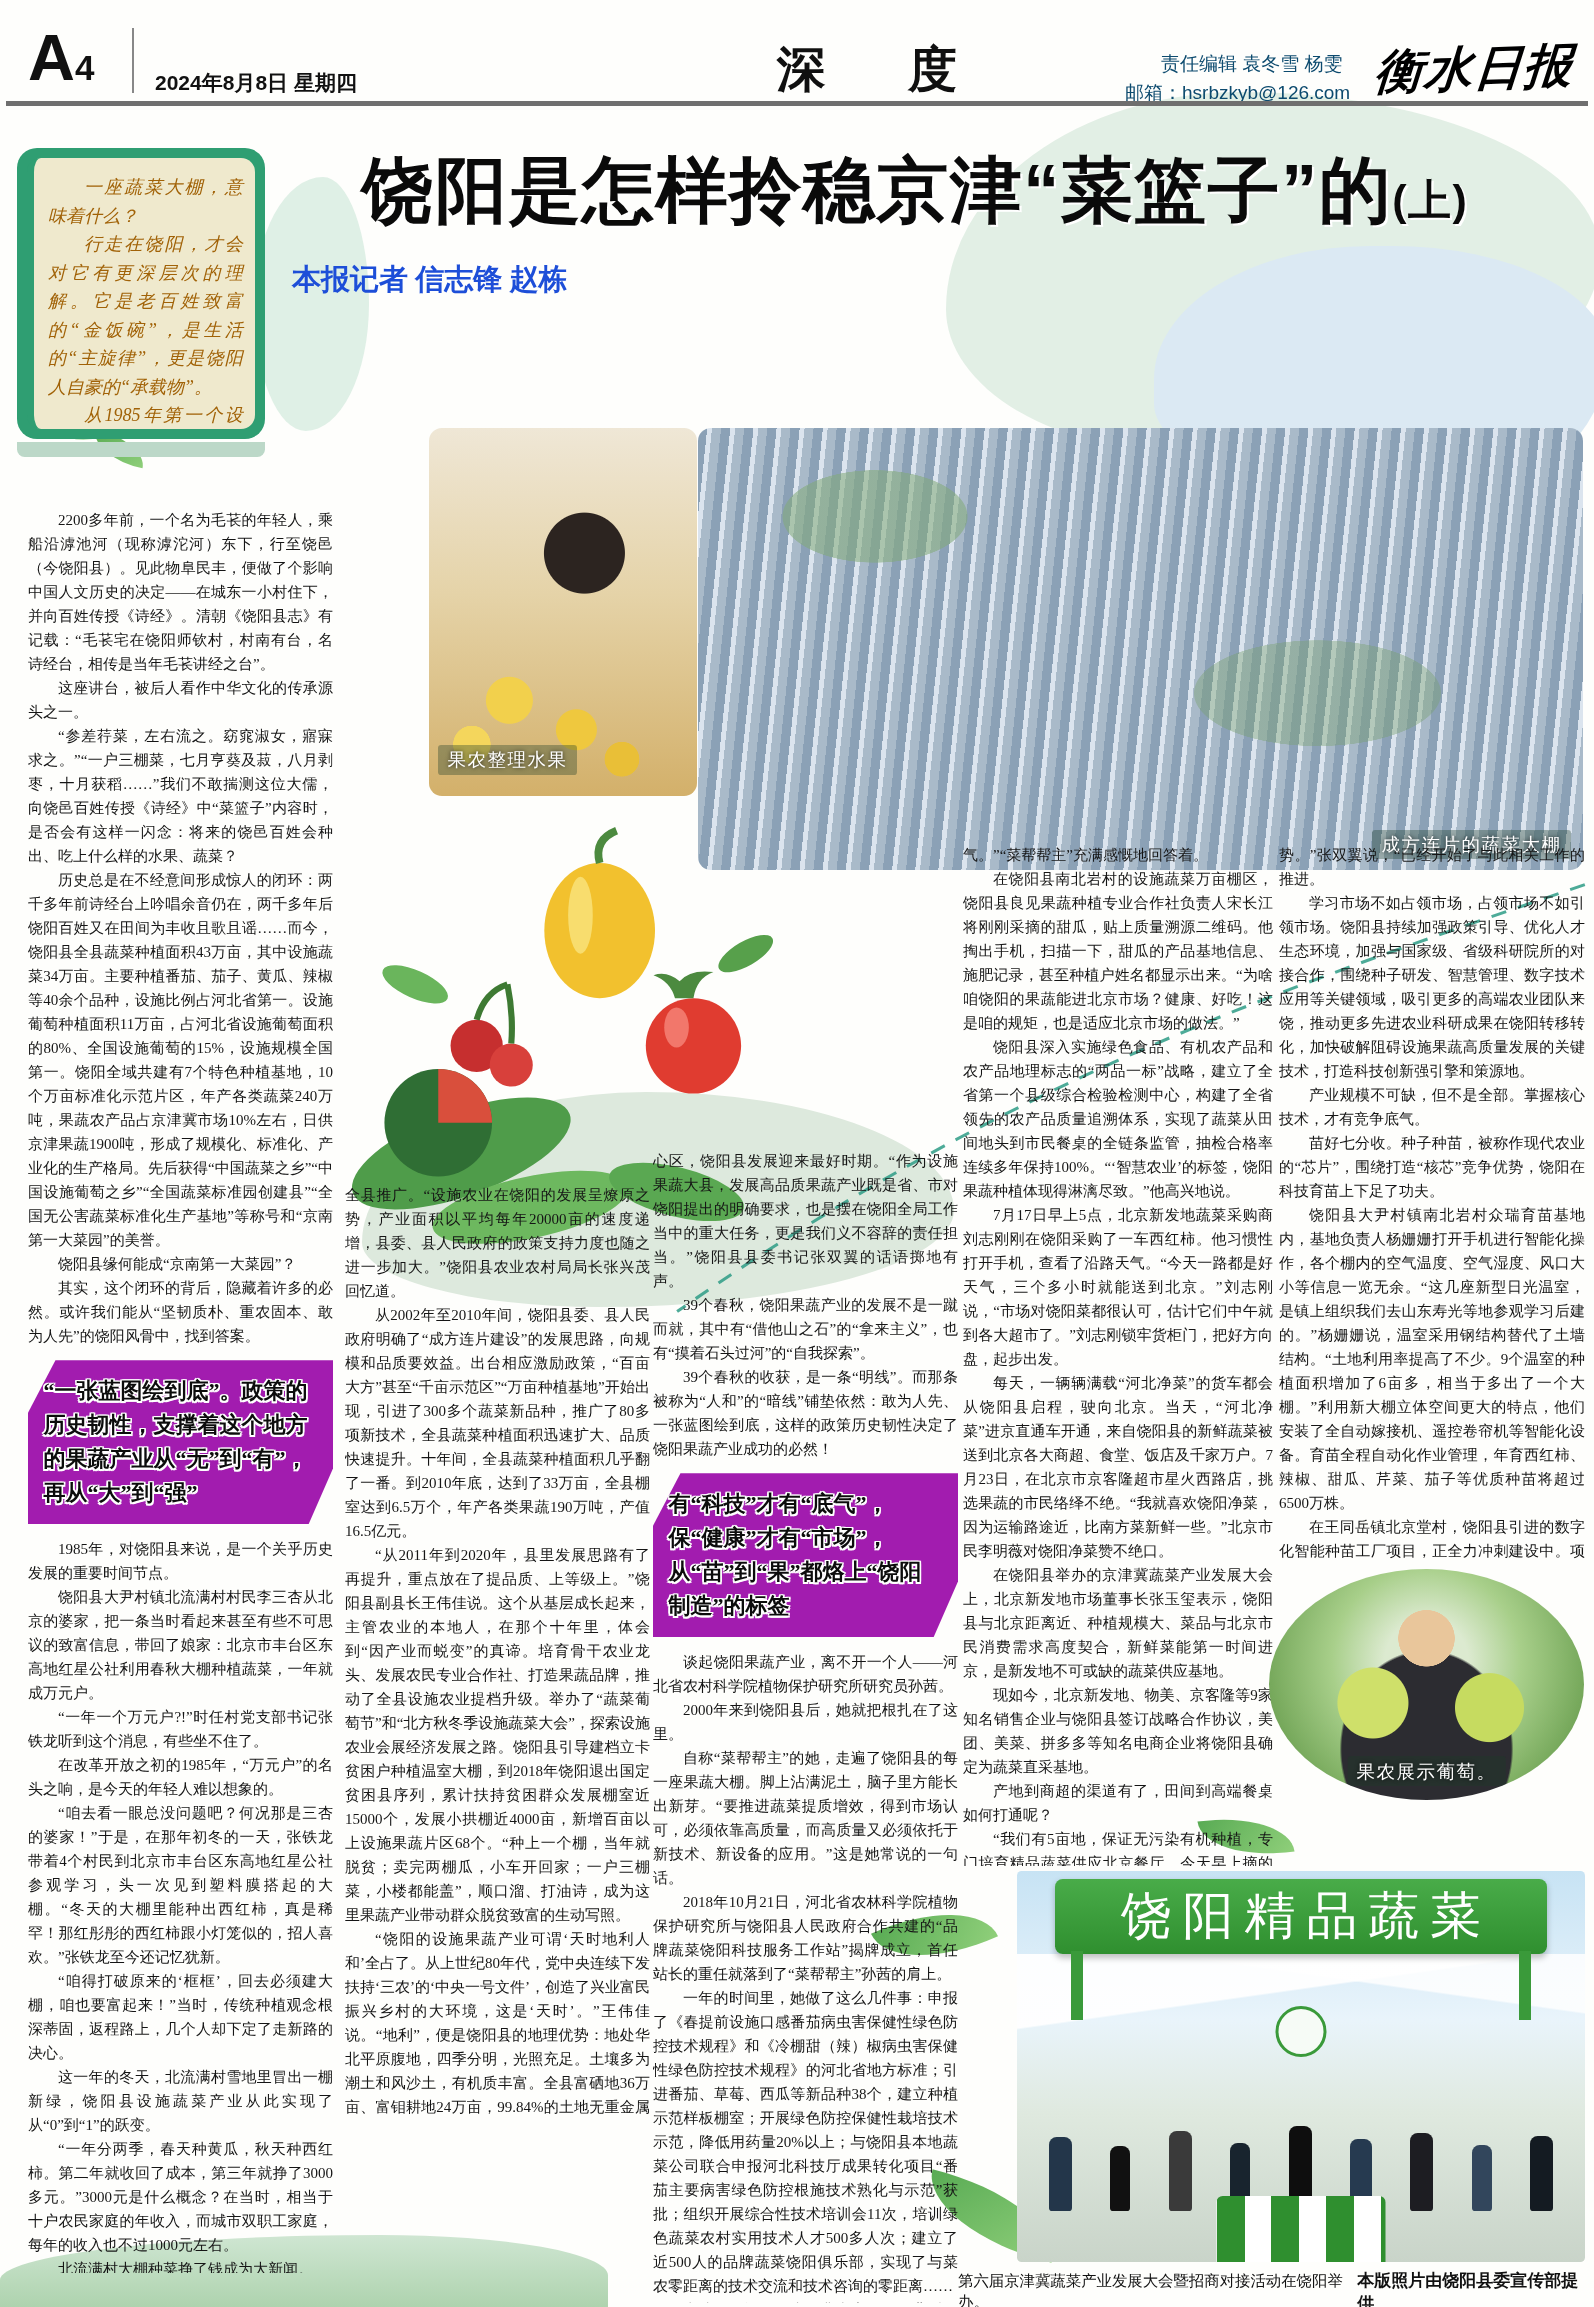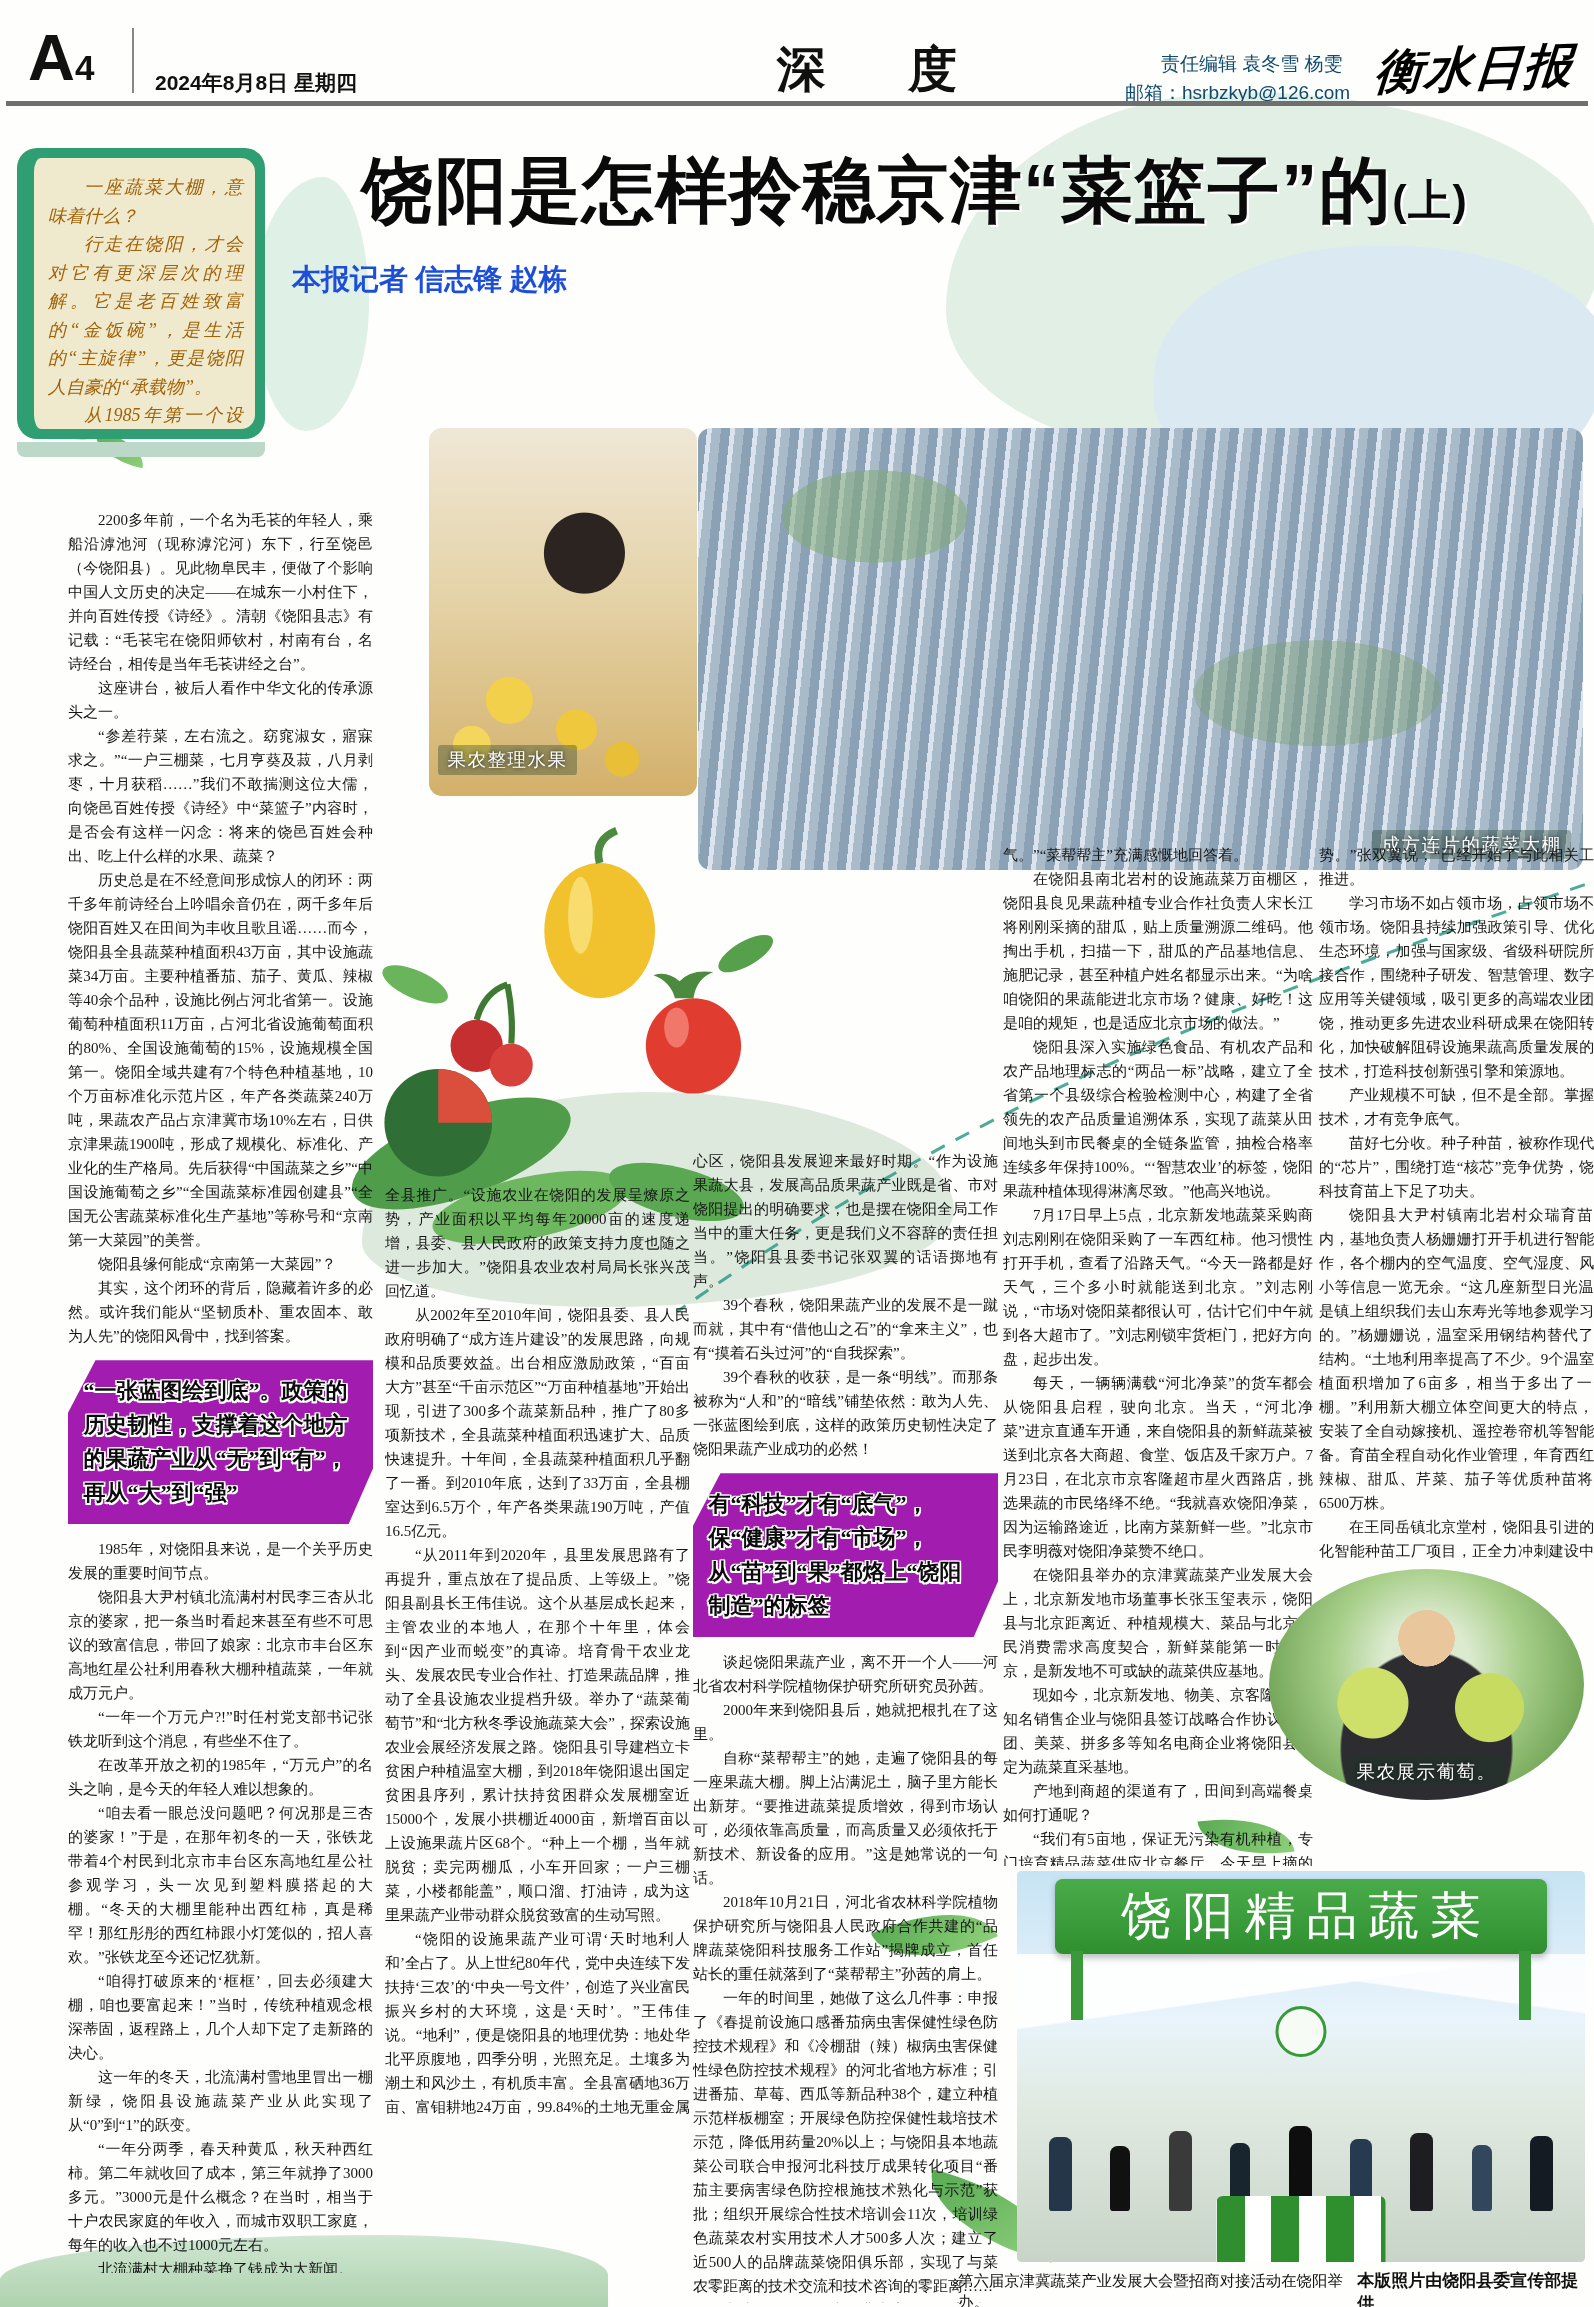--- a/index.html
+++ b/index.html
@@ -64,21 +64,21 @@
   .photo1 .photo-cap { left:9.2px; bottom:21.5px; }
   .photo2 .photo-cap { right:12.3px; bottom:10.8px; }
 
   
   .veg { position:absolute; left:346px; top:792px; width:442px; height:477px; }
 
   
   .curve { position:absolute; left:0; top:0; width:1595px; height:2307px; }
 
   
-  .col { position:absolute; overflow:hidden; font-size:15px; line-height:24px; color:#151515; text-align:justify;margin-left:40px; }
+  .col { position:absolute; overflow:hidden; font-size:15px; line-height:24px; color:#151515; text-align:justify; }
   .col .para { text-indent:2em; }
   .cont-first .para:first-child { text-indent:0; }
   .col1 { left:28px;  top:508px;  width:305px; height:1765px; }
   .col2 { left:345px; top:1183px; width:305px; height:935px; }
   .col3 { left:653px; top:1149px; width:305px; height:1154px; }
   .col4 { left:963px; top:843px; width:310px; height:1023px; }
   .col5 { left:1279px; top:843px; width:306px; height:722px; }
 
   .subhead { margin:12.3px 0; background:#a21caf; padding:14px 15.4px; font-family:Liberation Serif, serif; font-weight:900; font-size:22px; line-height:34px; color:#0c0c0c; text-align:left;
     clip-path:polygon(0 32%, 9% 0, 100% 0, 100% 66%, 92% 100%, 0 100%);

